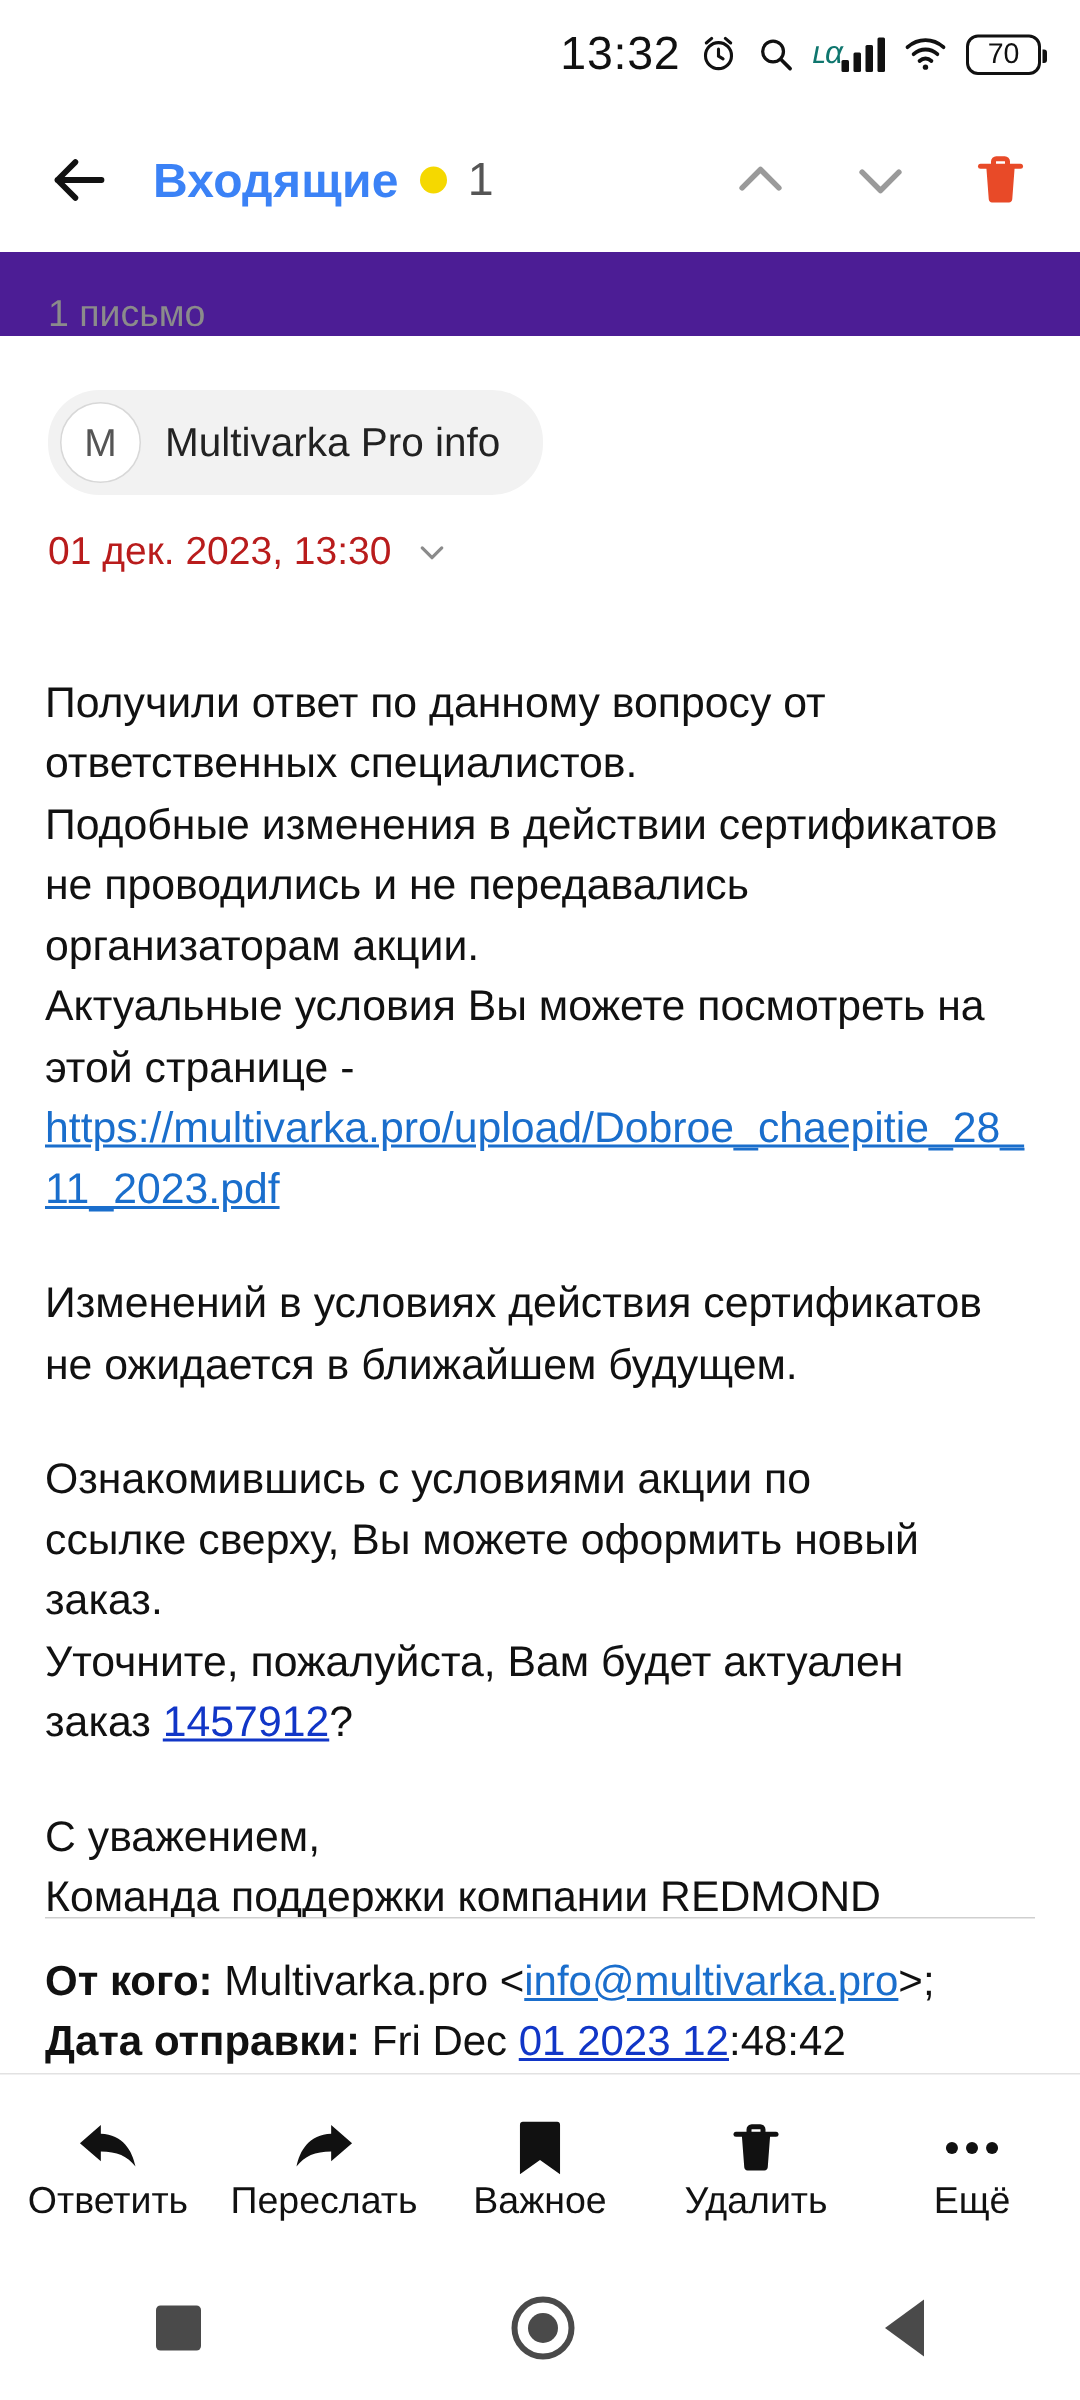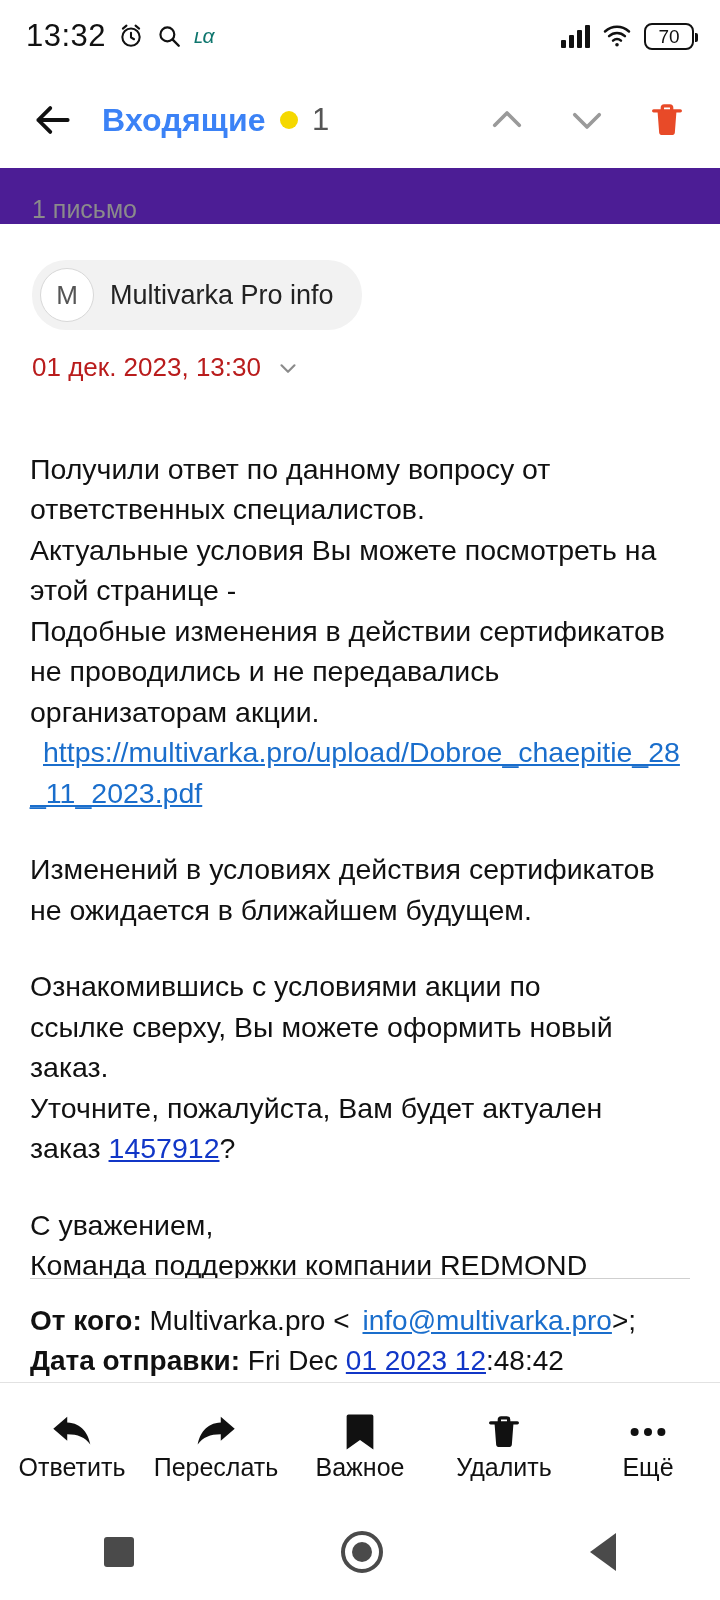--- a/index.html
+++ b/index.html
@@ -17,21 +17,21 @@
     background: #ffffff;
     display: flex;
     flex-direction: column;
   }
 
   
   .statusbar {
     height: 72px;
     display: flex;
     align-items: center;
-    justify-content: space-between;
+    justify-content: flex-end;
     padding: 0 26px 0 26px;
     flex: 0 0 auto;
   }
   .status-left {
     display: flex;
     align-items: center;
     gap: 12px;
   }
   .status-time {
     font-size: 31px;
@@ -192,21 +192,20 @@
     line-height: 1.42;
     color: #111;
     margin-bottom: 0;
   }
   .para + .para { margin-top: 0; }
   .para.gap { margin-top: 36px; }
   .link {
     color: #1a6ecc;
     text-decoration: underline;
     word-break: break-all;
-    margin-left: 13px;
   }
   .link-dark {
     color: #1136c7;
     text-decoration: underline;
   }
 
   
   .hdr-block {
     margin: 0 30px;
     border-top: 1.5px solid #cfcfcf;
@@ -354,22 +353,22 @@
     <div class="msg-date">
       <span>01 дек. 2023, 13:30</span>
       <svg width="26" height="26" viewBox="0 0 24 24">
         <path d="M6 9.5l6 6 6-6" fill="none" stroke="#8b8b8b" stroke-width="2" stroke-linecap="round" stroke-linejoin="round"></path>
       </svg>
     </div>
   </div>
 
   <div class="msg-body">
     <div class="para">Получили ответ по данному вопросу от ответственных специалистов.</div>
+    <div class="para">Подобные изменения в действии сертификатов не проводились и не передавались организаторам акции.</div>
     <div class="para">Актуальные условия Вы можете посмотреть на этой странице -</div>
-    <div class="para">Подобные изменения в действии сертификатов не проводились и не передавались организаторам акции.</div>
     <div class="para">
       <a class="link" href="#">https://multivarka.pro/upload/Dobroe_chaepitie_28_11_2023.pdf</a>
     </div>
     <div class="para gap">Изменений в условиях действия сертификатов не ожидается в ближайшем будущем.</div>
     <div class="para gap">
       <span>Ознакомившись с условиями акции по</span><br>
       <span>ссылке сверху, Вы можете оформить новый заказ.</span><br>
       <span>Уточните, пожалуйста, Вам будет актуален</span><br>
       <span>заказ </span><a class="link-dark" href="#">1457912</a><span>?</span>
     </div>

